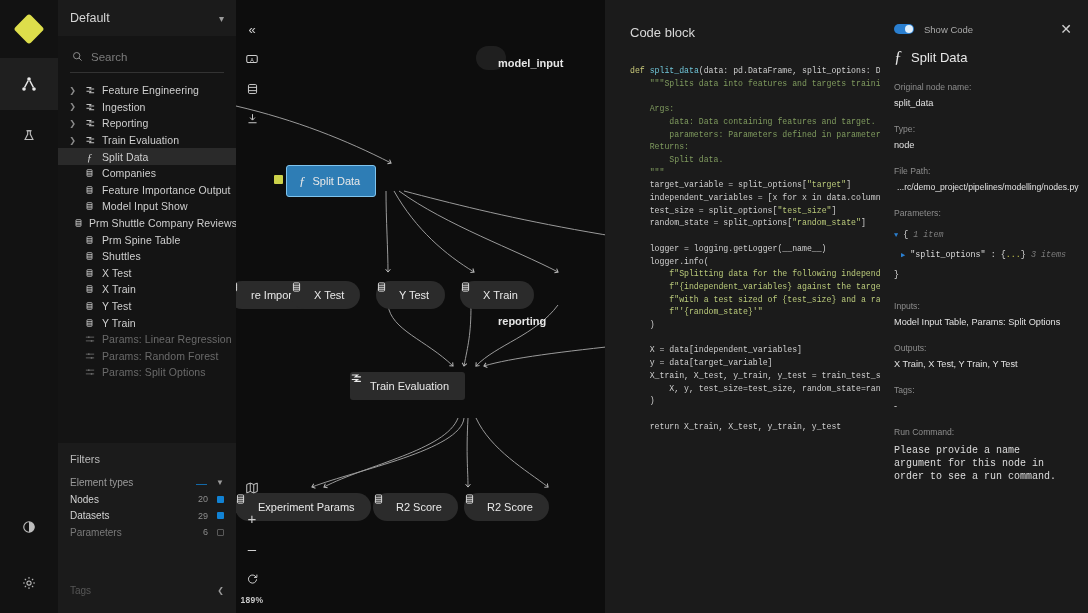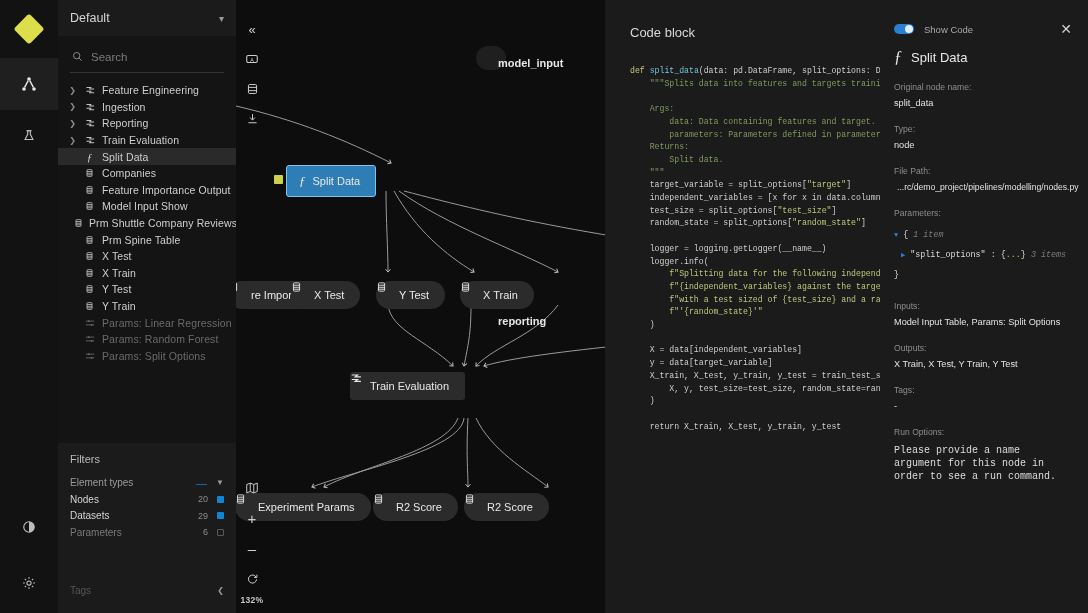--- a/index.html
+++ b/index.html
@@ -309,20 +309,30 @@
           <span class="tlabel">Prm Spine Table</span>
         </div>
         <div class="tree-row">
           <span class="tw"></span>
           <span class="ticon">
             <svg width="9" height="10" viewBox="0 0 16 16" fill="none" stroke="currentColor" stroke-width="1.3">
               <rect x="3.5" y="2" width="9" height="12" rx="1.4"></rect>
               <path d="M3.5 5.4 h9 M3.5 8.4 h9 M3.5 11.2 h9"></path>
             </svg>
           </span>
+          <span class="tlabel">Shuttles</span>
+        </div>
+        <div class="tree-row">
+          <span class="tw"></span>
+          <span class="ticon">
+            <svg width="9" height="10" viewBox="0 0 16 16" fill="none" stroke="currentColor" stroke-width="1.3">
+              <rect x="3.5" y="2" width="9" height="12" rx="1.4"></rect>
+              <path d="M3.5 5.4 h9 M3.5 8.4 h9 M3.5 11.2 h9"></path>
+            </svg>
+          </span>
           <span class="tlabel">X Test</span>
         </div>
         <div class="tree-row">
           <span class="tw"></span>
           <span class="ticon">
             <svg width="9" height="10" viewBox="0 0 16 16" fill="none" stroke="currentColor" stroke-width="1.3">
               <rect x="3.5" y="2" width="9" height="12" rx="1.4"></rect>
               <path d="M3.5 5.4 h9 M3.5 8.4 h9 M3.5 11.2 h9"></path>
             </svg>
           </span>
@@ -575,21 +585,21 @@
       </div>
       <div class="vbtn">
         <span style="font-size:15px;color:#cfcfcf;line-height:15px;">–</span>
       </div>
       <div class="vbtn">
         <svg width="13" height="13" viewBox="0 0 16 16" fill="none" stroke="#cfcfcf" stroke-width="1.2">
           <path d="M12.5 6.5 A5 5 0 1 0 13 9"></path>
           <path d="M13.4 3.2 V6.7 H9.9"></path>
         </svg>
       </div>
-      <div class="zoomlabel">132%</div>
+      <div class="zoomlabel">189%</div>
     </div>
   </div>
 
   <div class="codepanel">
     <div class="code-title">Code block</div>
     <div class="code-body" id="code-body"><div><span class="k">def </span><span class="fn">split_data</span><span class="p">(data: pd.DataFrame, split_options: Dict) -&gt; Tup</span></div><div><span class="c">    """Splits data into features and targets training and tes</span></div><div>&nbsp;</div><div><span class="c">    Args:</span></div><div><span class="c">        data: Data containing features and target.</span></div><div><span class="c">        parameters: Parameters defined in parameters.yml.</span></div><div><span class="c">    Returns:</span></div><div><span class="c">        Split data.</span></div><div><span class="c">    """</span></div><div><span class="p">    target_variable = split_options[</span><span class="s">"target"</span><span class="p">]</span></div><div><span class="p">    independent_variables = [x for x in data.columns if x != </span></div><div><span class="p">    test_size = split_options[</span><span class="s">"test_size"</span><span class="p">]</span></div><div><span class="p">    random_state = split_options[</span><span class="s">"random_state"</span><span class="p">]</span></div><div>&nbsp;</div><div><span class="p">    logger = logging.getLogger(__name__)</span></div><div><span class="p">    logger.info(</span></div><div><span class="s">        f"Splitting data for the following independent variab</span></div><div><span class="s">        f"{independent_variables} against the target of '{tar</span></div><div><span class="s">        f"with a test sized of {test_size} and a random state</span></div><div><span class="s">        f"'{random_state}'"</span></div><div><span class="p">    )</span></div><div>&nbsp;</div><div><span class="p">    X = data[independent_variables]</span></div><div><span class="p">    y = data[target_variable]</span></div><div><span class="p">    X_train, X_test, y_train, y_test = train_test_split(</span></div><div><span class="p">        X, y, test_size=test_size, random_state=random_state</span></div><div><span class="p">    )</span></div><div>&nbsp;</div><div><span class="p">    return X_train, X_test, y_train, y_test</span></div></div>
   </div>
 
   <div class="metapanel">
     <div class="meta-toprow">
@@ -633,17 +643,17 @@
 
     <div class="meta-label">Inputs:</div>
     <div class="meta-value">Model Input Table,  Params: Split Options</div>
 
     <div class="meta-label">Outputs:</div>
     <div class="meta-value">X Train,  X Test,  Y Train,  Y Test</div>
 
     <div class="meta-label">Tags:</div>
     <div class="meta-value">-</div>
 
-    <div class="meta-label">Run Options:</div>
+    <div class="meta-label">Run Command:</div>
     <div class="meta-mono run-cmd">Please provide a name argument for this node in order to see a run command.</div>
   </div>
 
 </div>
 
 </body></html>

